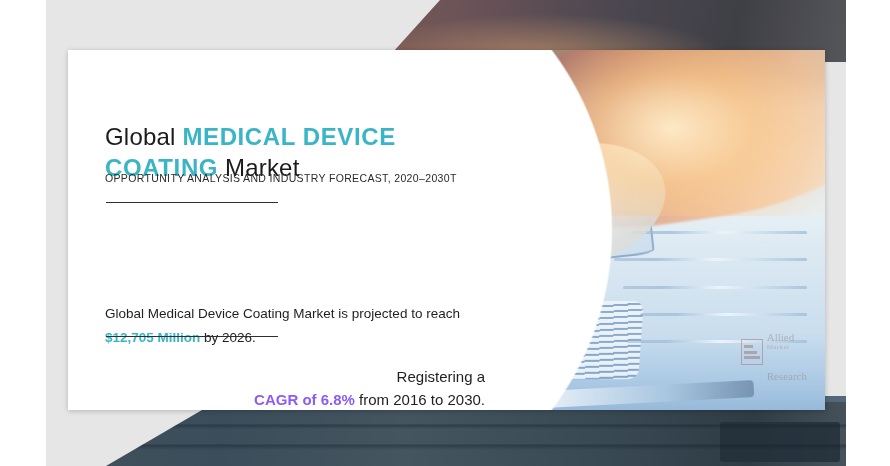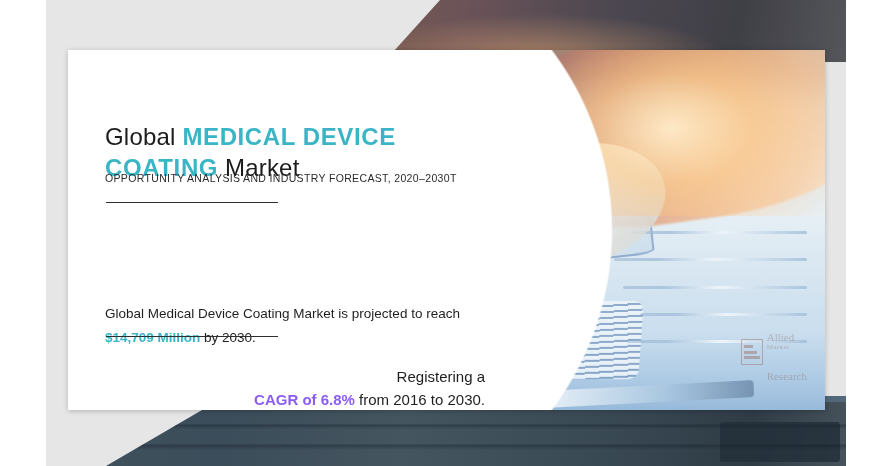--- a/index.html
+++ b/index.html
@@ -420,21 +420,21 @@
     </div>
 
     <div class="panel">
 
       <h1 class="headline"><span class="plain">Global</span> <span class="accent">MEDICAL DEVICE</span> <span class="accent">COATING</span> <span class="plain">Market</span></h1>
 
       <div class="subtitle">OPPORTUNITY ANALYSIS AND INDUSTRY FORECAST,  2020–2030T</div>
 
       <div class="rule rule-1"></div>
 
-      <p class="body-copy"><span>Global Medical Device Coating Market is projected to reach </span><span class="hl">$14,709 Million</span><span> by 2030.</span></p>
+      <p class="body-copy"><span>Global Medical Device Coating Market is projected to reach </span><span class="hl">$12,705 Million</span><span> by 2026.</span></p>
 
       <div class="rule rule-2"></div>
 
       <p class="cagr"><span>Registering a</span><br><span class="hl">CAGR of 6.8%</span><span> from 2016 to 2030.</span></p>
 
     </div>
   </div>
 
   <div class="left-gutter"></div>
   <div class="right-gutter"></div>

